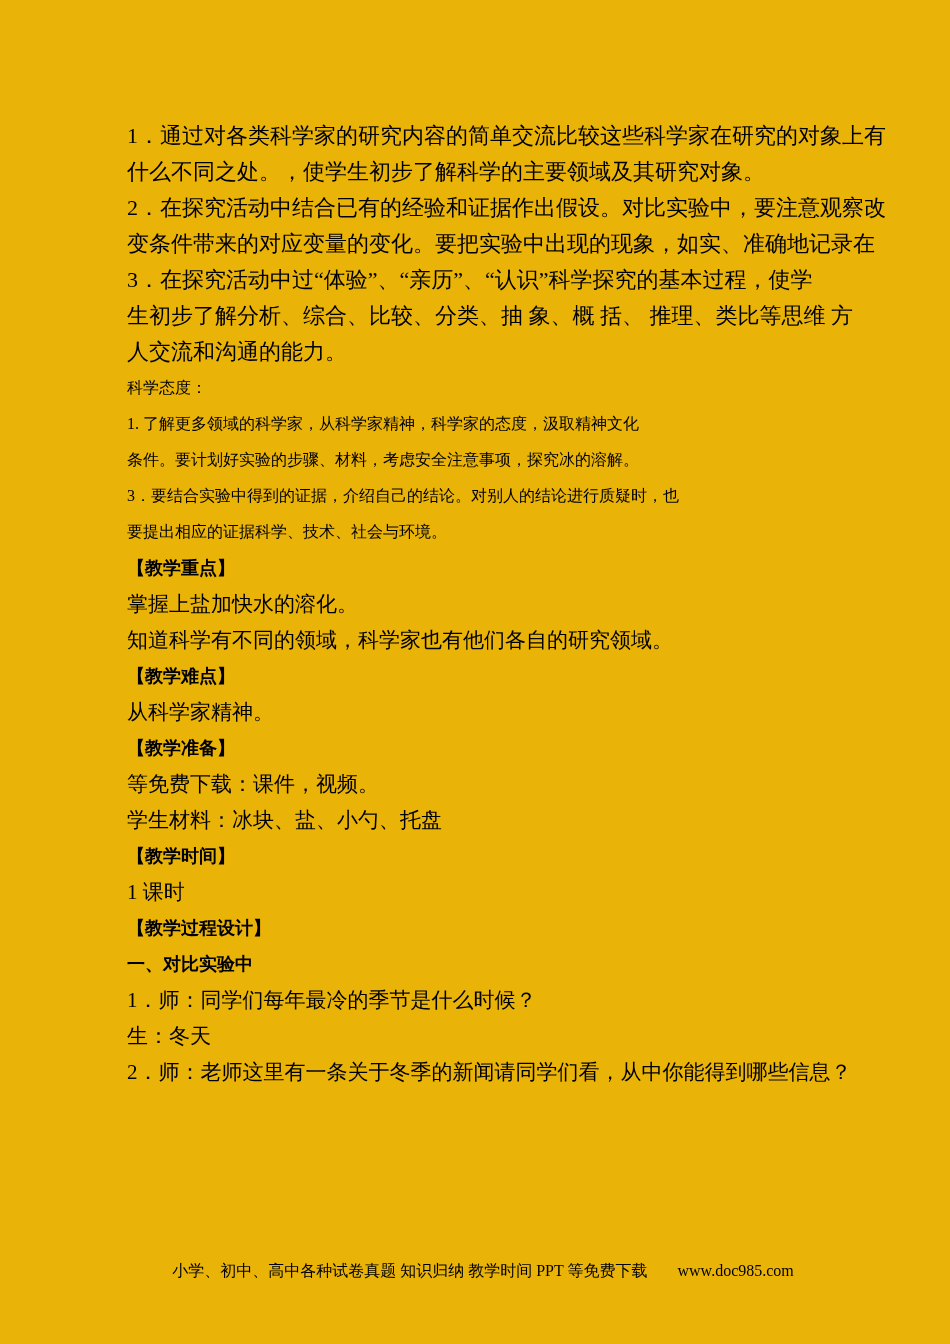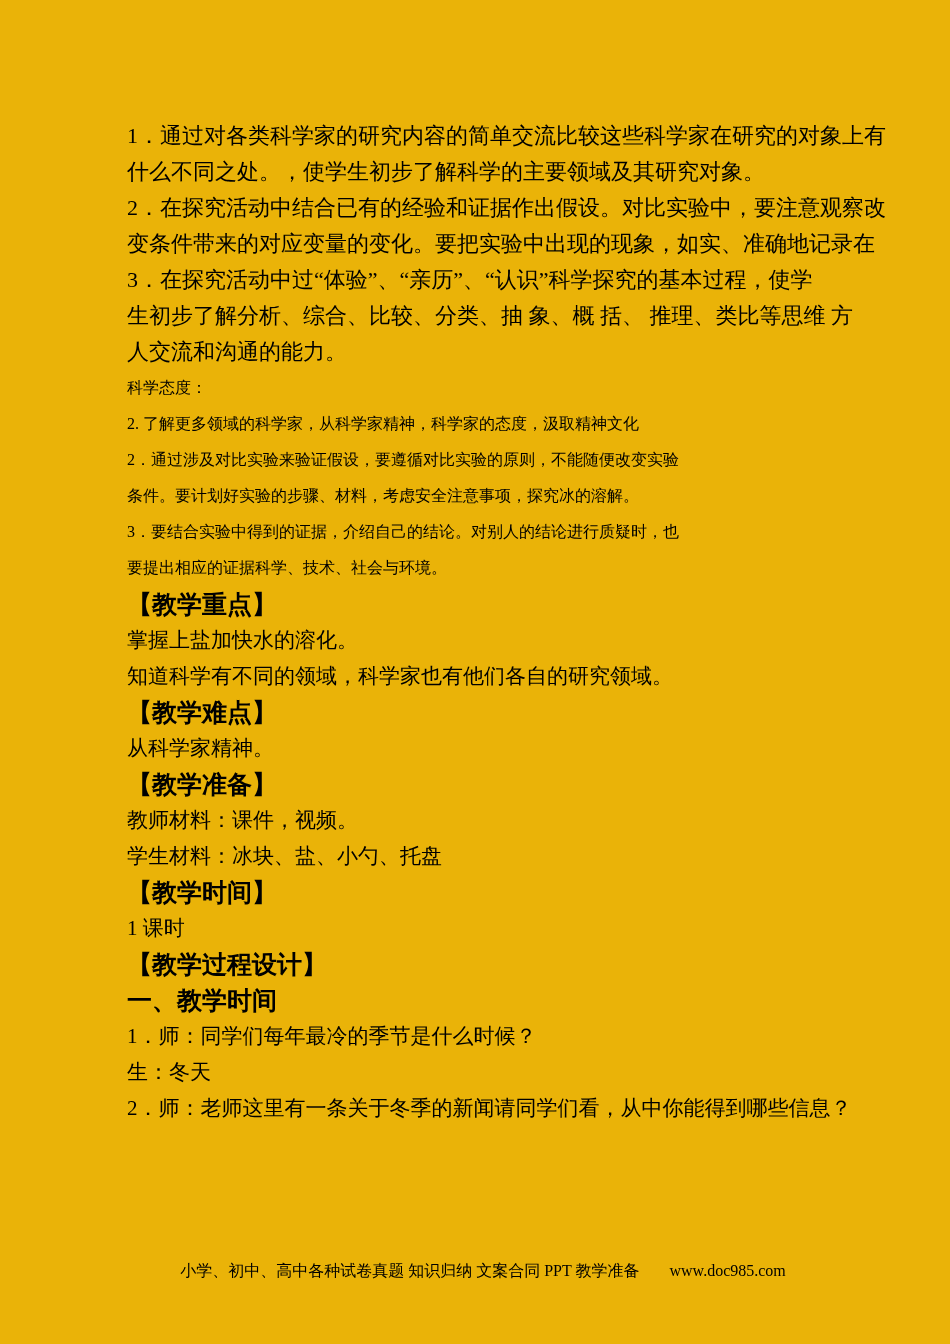--- a/index.html
+++ b/index.html
@@ -25,21 +25,21 @@
   .line {
     height: 36px;
     line-height: 36px;
     white-space: pre;
     font-size: 21px;
   }
   .line.body-lg { font-size: 22px; }
   .line.body    { font-size: 21px; }
   .line.body-sm { font-size: 16px; }
   .line.heading {
-    font-size: 25px;
+    font-size: 18px;
     font-weight: bold;
     font-family: "Liberation Sans", sans-serif;
   }
   .page-footer {
     position: absolute;
     left: 0;
     top: 1243px;
     width: 100%;
     text-align: center;
     font-size: 16px;
@@ -57,37 +57,36 @@
 <div class="page">
   <div class="doc-body">
       <div class="line body-lg">1．通过对各类科学家的研究内容的简单交流比较这些科学家在研究的对象上有</div>
       <div class="line body-lg">什么不同之处。，使学生初步了解科学的主要领域及其研究对象。</div>
       <div class="line body-lg">2．在探究活动中结合已有的经验和证据作出假设。对比实验中，要注意观察改</div>
       <div class="line body-lg">变条件带来的对应变量的变化。要把实验中出现的现象，如实、准确地记录在</div>
       <div class="line body-lg">3．在探究活动中过“体验”、“亲历”、“认识”科学探究的基本过程，使学</div>
       <div class="line body-lg">生初步了解分析、综合、比较、分类、抽 象、概 括、 推理、类比等思维 方</div>
       <div class="line body-lg">人交流和沟通的能力。</div>
       <div class="line body-sm">科学态度：</div>
-      <div class="line body-sm">2. 了解更多领域的科学家，从科学家精神，科学家的态度，汲取精神文化</div>
-      <div class="line body-sm">2．通过涉及对比实验来验证假设，要遵循对比实验的原则，不能随便改变实验</div>
+      <div class="line body-sm">1. 了解更多领域的科学家，从科学家精神，科学家的态度，汲取精神文化</div>
       <div class="line body-sm">条件。要计划好实验的步骤、材料，考虑安全注意事项，探究冰的溶解。</div>
       <div class="line body-sm">3．要结合实验中得到的证据，介绍自己的结论。对别人的结论进行质疑时，也</div>
       <div class="line body-sm">要提出相应的证据科学、技术、社会与环境。</div>
       <div class="line heading">【教学重点】</div>
       <div class="line body">掌握上盐加快水的溶化。</div>
       <div class="line body">知道科学有不同的领域，科学家也有他们各自的研究领域。</div>
       <div class="line heading">【教学难点】</div>
       <div class="line body">从科学家精神。</div>
       <div class="line heading">【教学准备】</div>
-      <div class="line body">教师材料：课件，视频。</div>
+      <div class="line body">等免费下载：课件，视频。</div>
       <div class="line body">学生材料：冰块、盐、小勺、托盘</div>
       <div class="line heading">【教学时间】</div>
       <div class="line body">1 课时</div>
       <div class="line heading">【教学过程设计】</div>
-      <div class="line heading">一、教学时间</div>
+      <div class="line heading">一、对比实验中</div>
       <div class="line body">1．师：同学们每年最冷的季节是什么时候？</div>
       <div class="line body">生：冬天</div>
       <div class="line body">2．师：老师这里有一条关于冬季的新闻请同学们看，从中你能得到哪些信息？</div>
     </div>
   <div class="page-footer">
-    <span>小学、初中、高中各种试卷真题 知识归纳 文案合同 PPT 教学准备</span><span class="site">www.doc985.com</span>
+    <span>小学、初中、高中各种试卷真题 知识归纳 教学时间 PPT 等免费下载</span><span class="site">www.doc985.com</span>
   </div>
 </div>
 
 </body></html>

